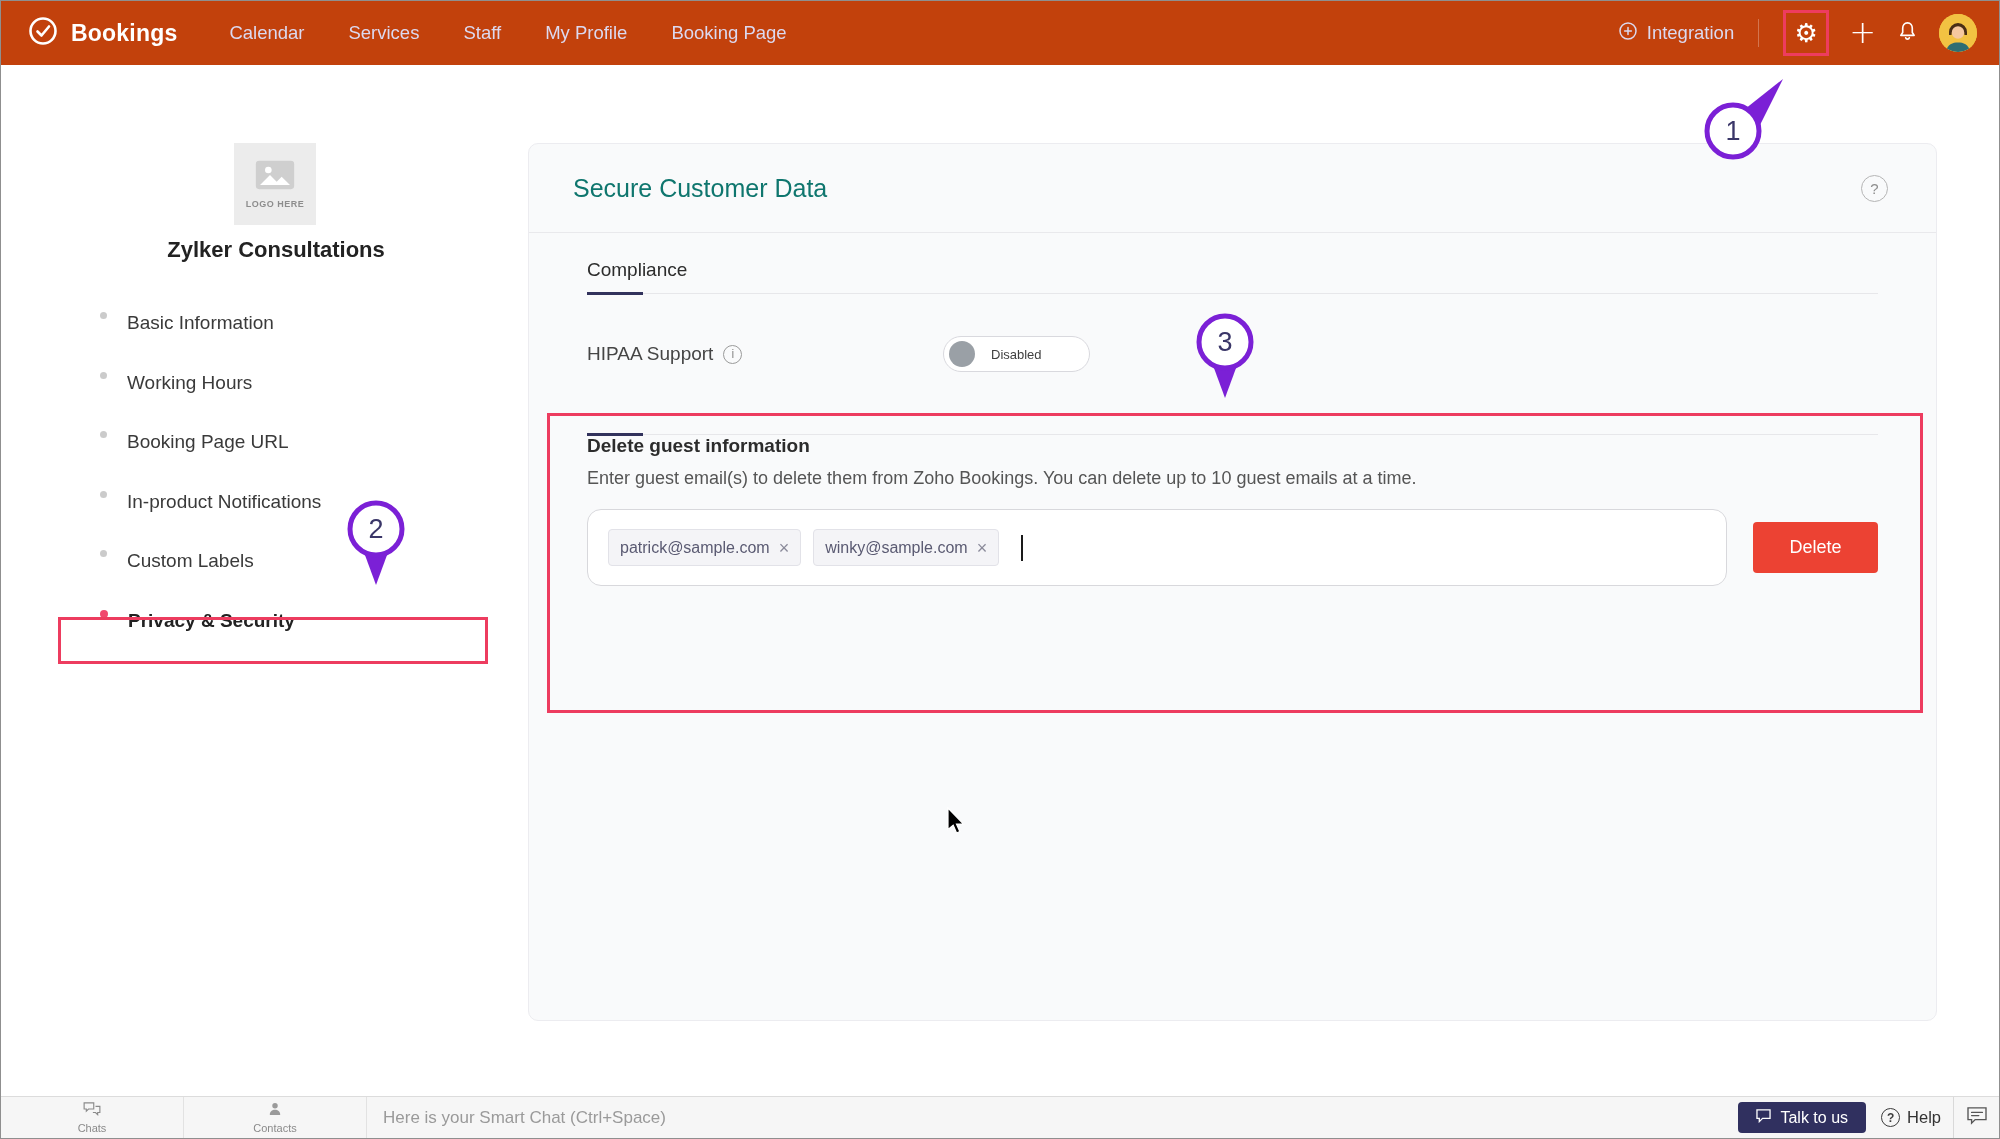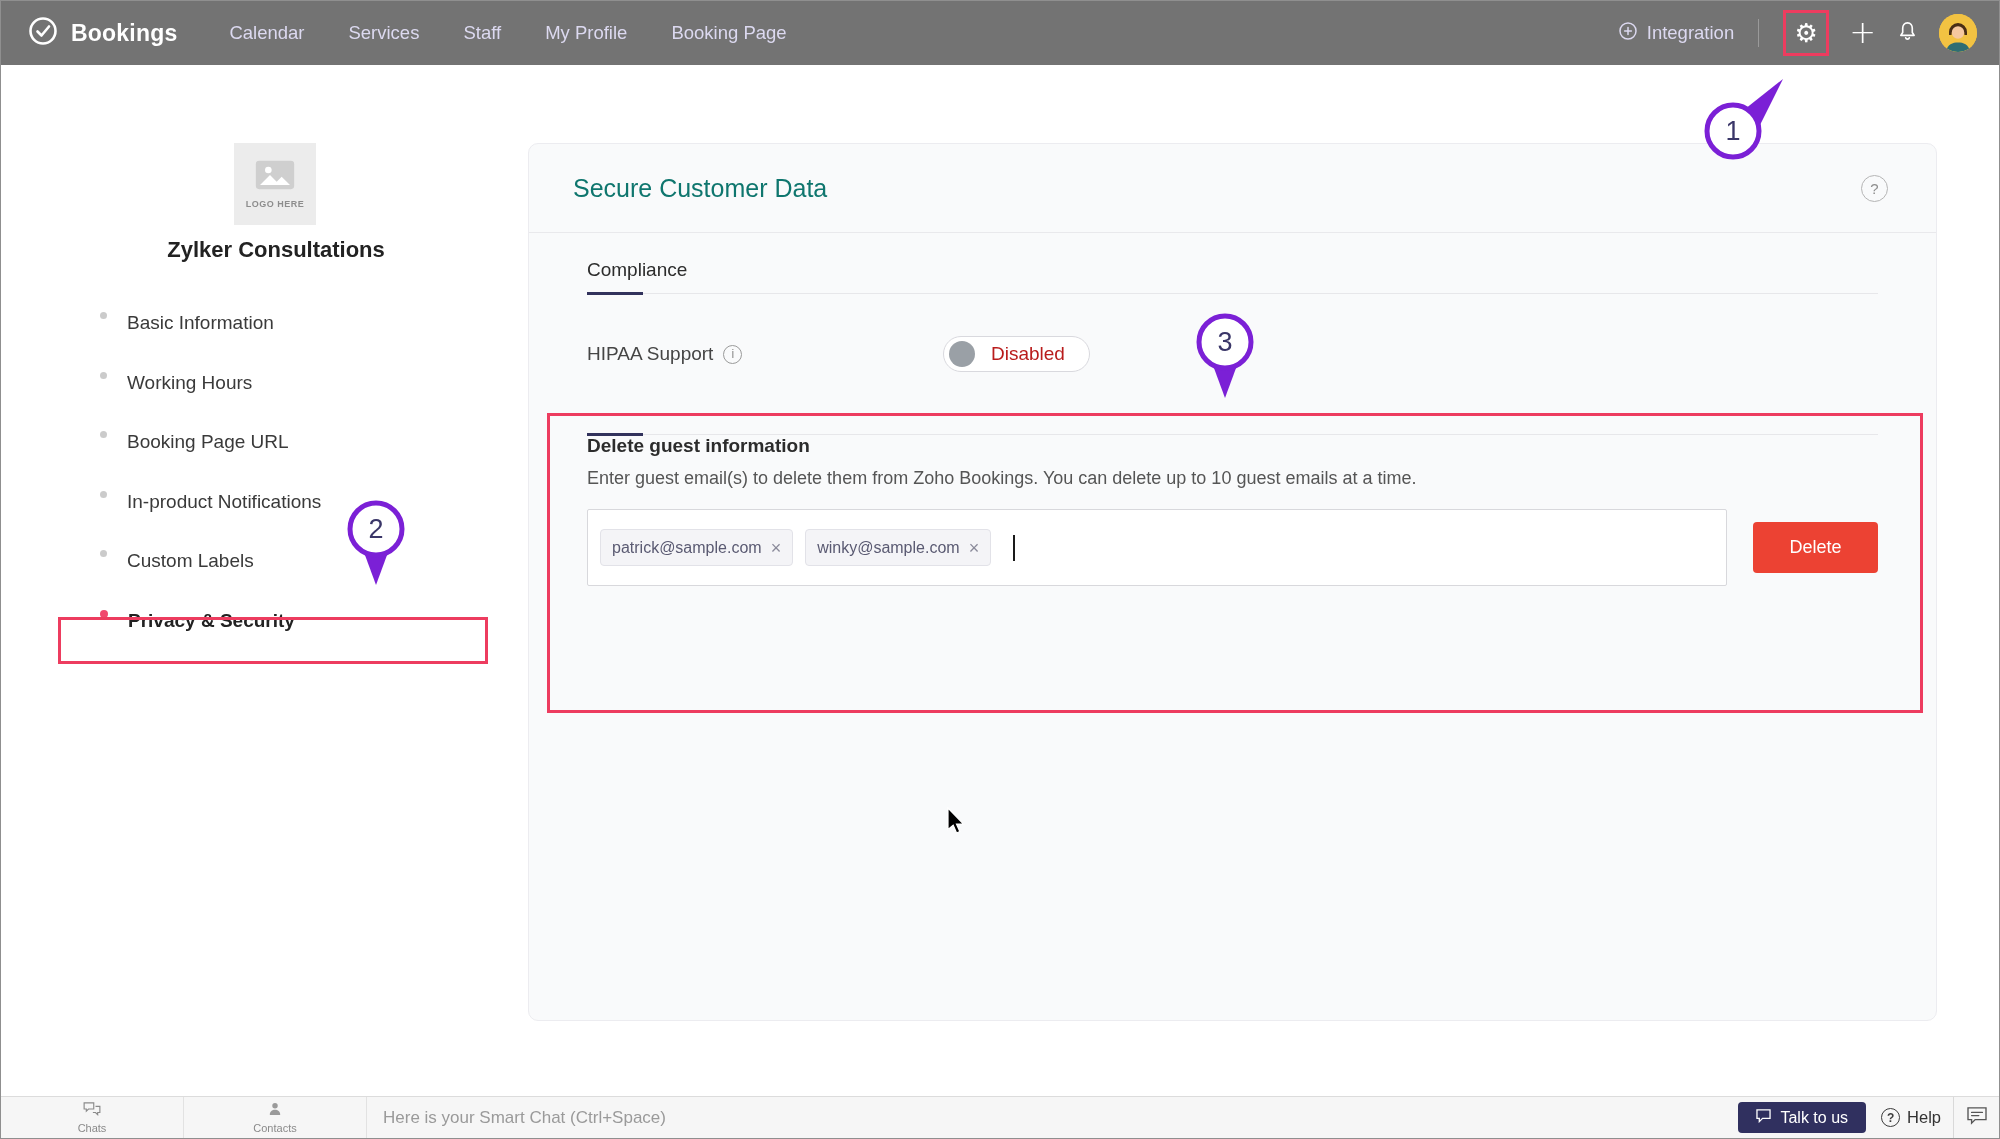--- a/index.html
+++ b/index.html
@@ -1,21 +1,21 @@
 <!DOCTYPE html>
 <html><head>
 <meta charset="utf-8">
 <style>
   * { box-sizing: border-box; margin: 0; padding: 0; }
   html,body { width: 2000px; height: 1139px; }
   body { font-family: "Liberation Sans", sans-serif; background:#fff; }
   .page { position:relative; width:2000px; height:1139px; background:#fff; border:1px solid #8f8f8f; overflow:hidden; }
 
   
-  .navbar { position:absolute; left:0; top:0; right:0; height:64px; background:#737373; display:flex; align-items:center; padding:0 22px 0 26px; }
+  .navbar { position:absolute; left:0; top:0; right:0; height:64px; background:#c2410c; display:flex; align-items:center; padding:0 22px 0 26px; }
   .brand { display:flex; align-items:center; gap:12px; }
   .brand-name { color:#fff; font-size:23px; font-weight:600; letter-spacing:.2px; }
   .nav-links { display:flex; align-items:center; margin-left:52px; gap:44px; }
   .nav-link { color:#dcd9f0; font-size:18.5px; cursor:pointer; white-space:nowrap; }
   .nav-right { margin-left:auto; display:flex; align-items:center; gap:20px; }
   .integration { display:flex; align-items:center; gap:9px; color:#dcd9f0; font-size:18.5px; }
   .v-div { width:1px; height:28px; background:rgba(255,255,255,.28); margin:0 4px; }
   .gear-box { width:46px; height:46px; border:3px solid #ED3C5F; display:flex; align-items:center; justify-content:center; }
   .glyph { font-family:"DejaVu Sans", sans-serif; }
   .gear-glyph { font-size:26px; color:#fff; line-height:1; }
@@ -43,26 +43,26 @@
   .section-heading { font-size:19px; font-weight:500; color:#2c2c2c; }
   .rule { position:relative; height:1px; background:#e7e7ea; margin-top:12px; }
   .rule-dark { position:absolute; left:0; top:-1px; width:56px; height:3px; background:#32325C; }
   .compliance-block { margin-top:26px; }
   .hipaa-row { margin-top:42px; display:flex; align-items:center; }
   .hipaa-label-wrap { width:356px; display:flex; align-items:center; gap:10px; }
   .field-label { font-size:19px; color:#454545; }
   .info-circle { width:19px; height:19px; border:1.3px solid #9a9a9a; border-radius:50%; display:flex; align-items:center; justify-content:center; font-size:12px; color:#8a8a8a; font-style:normal; }
   .toggle { width:147px; height:36px; background:#fff; border:1px solid #d9d9de; border-radius:18px; position:relative; display:flex; align-items:center; cursor:pointer; }
   .toggle-knob { position:absolute; left:5px; top:4px; width:26px; height:26px; border-radius:50%; background:#9aa0a6; }
-  .toggle-text { margin-left:47px; font-size:19px; color:#b91c1c; }
+  .toggle-text { margin-left:47px; font-size:13px; color:#404040; }
   .dd-block { margin-top:62px; }
   .dd-sub { font-size:19px; font-weight:700; color:#2c2c2c; }
   .dd-desc { margin-top:11px; font-size:18px; color:#555; }
   .input-row { margin-top:20px; display:flex; gap:26px; align-items:center; }
-  .email-input { width:1149px; height:77px; background:#fff; border:1px solid #d8d8dc; border-radius:2px; display:flex; align-items:center; padding:0 12px; gap:12px; }
+  .email-input { width:1149px; height:77px; background:#fff; border:1px solid #d8d8dc; border-radius:14px; display:flex; align-items:center; padding:0 20px; gap:12px; }
   .chip { height:37px; background:#f4f4f7; border:1px solid #e2e2e8; border-radius:4px; display:flex; align-items:center; gap:9px; padding:0 11px; font-size:16px; color:#5a5a72; }
   .chip-x { color:#8a8a9a; font-size:18px; line-height:1; cursor:pointer; }
   .caret { width:2px; height:26px; background:#1a1a1a; margin-left:10px; }
   .delete-btn { width:126px; height:51px; background:#EC4233; border:none; border-radius:4px; color:#fff; font-size:18px; font-family:"Liberation Sans", sans-serif; cursor:pointer; }
 
   
   .hl-box { position:absolute; border:3px solid #ED3C5F; pointer-events:none; z-index:40; }
   .hl-privacy { left:57px; top:616px; width:430px; height:47px; background:transparent; }
   .hl-datadel { left:546px; top:412px; width:1376px; height:300px; }
   .annotation { position:absolute; z-index:50; pointer-events:none; }

